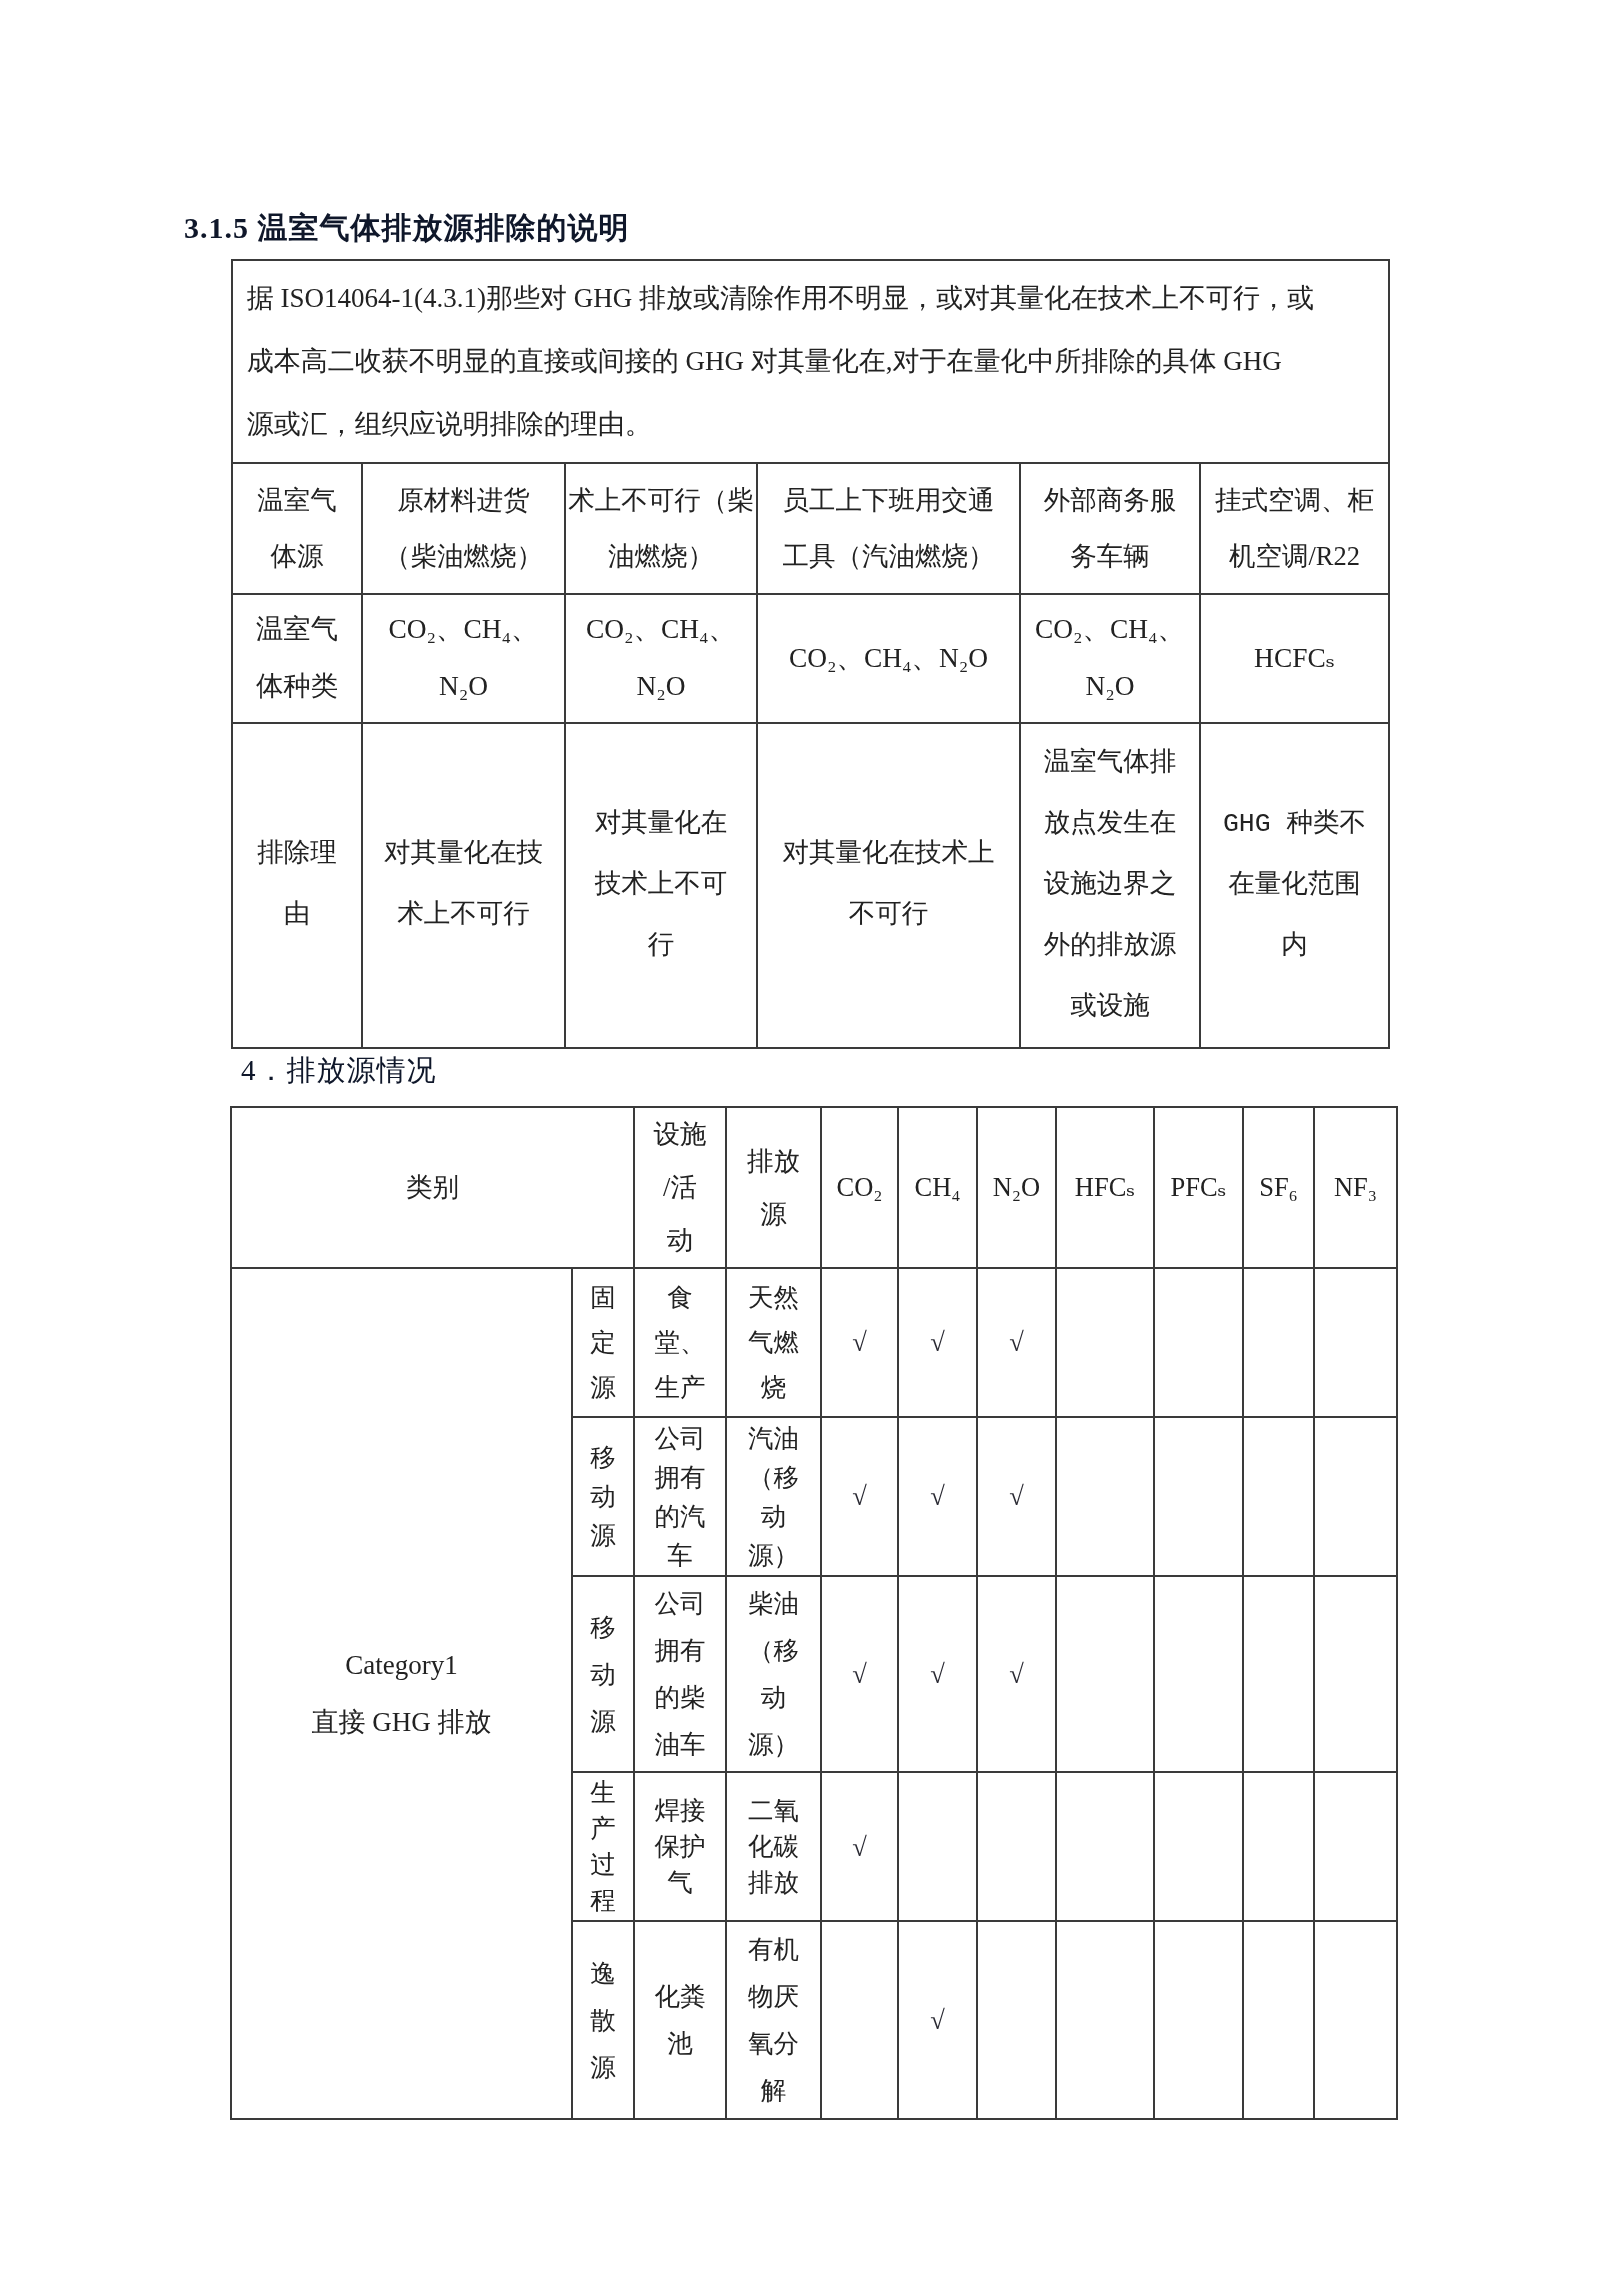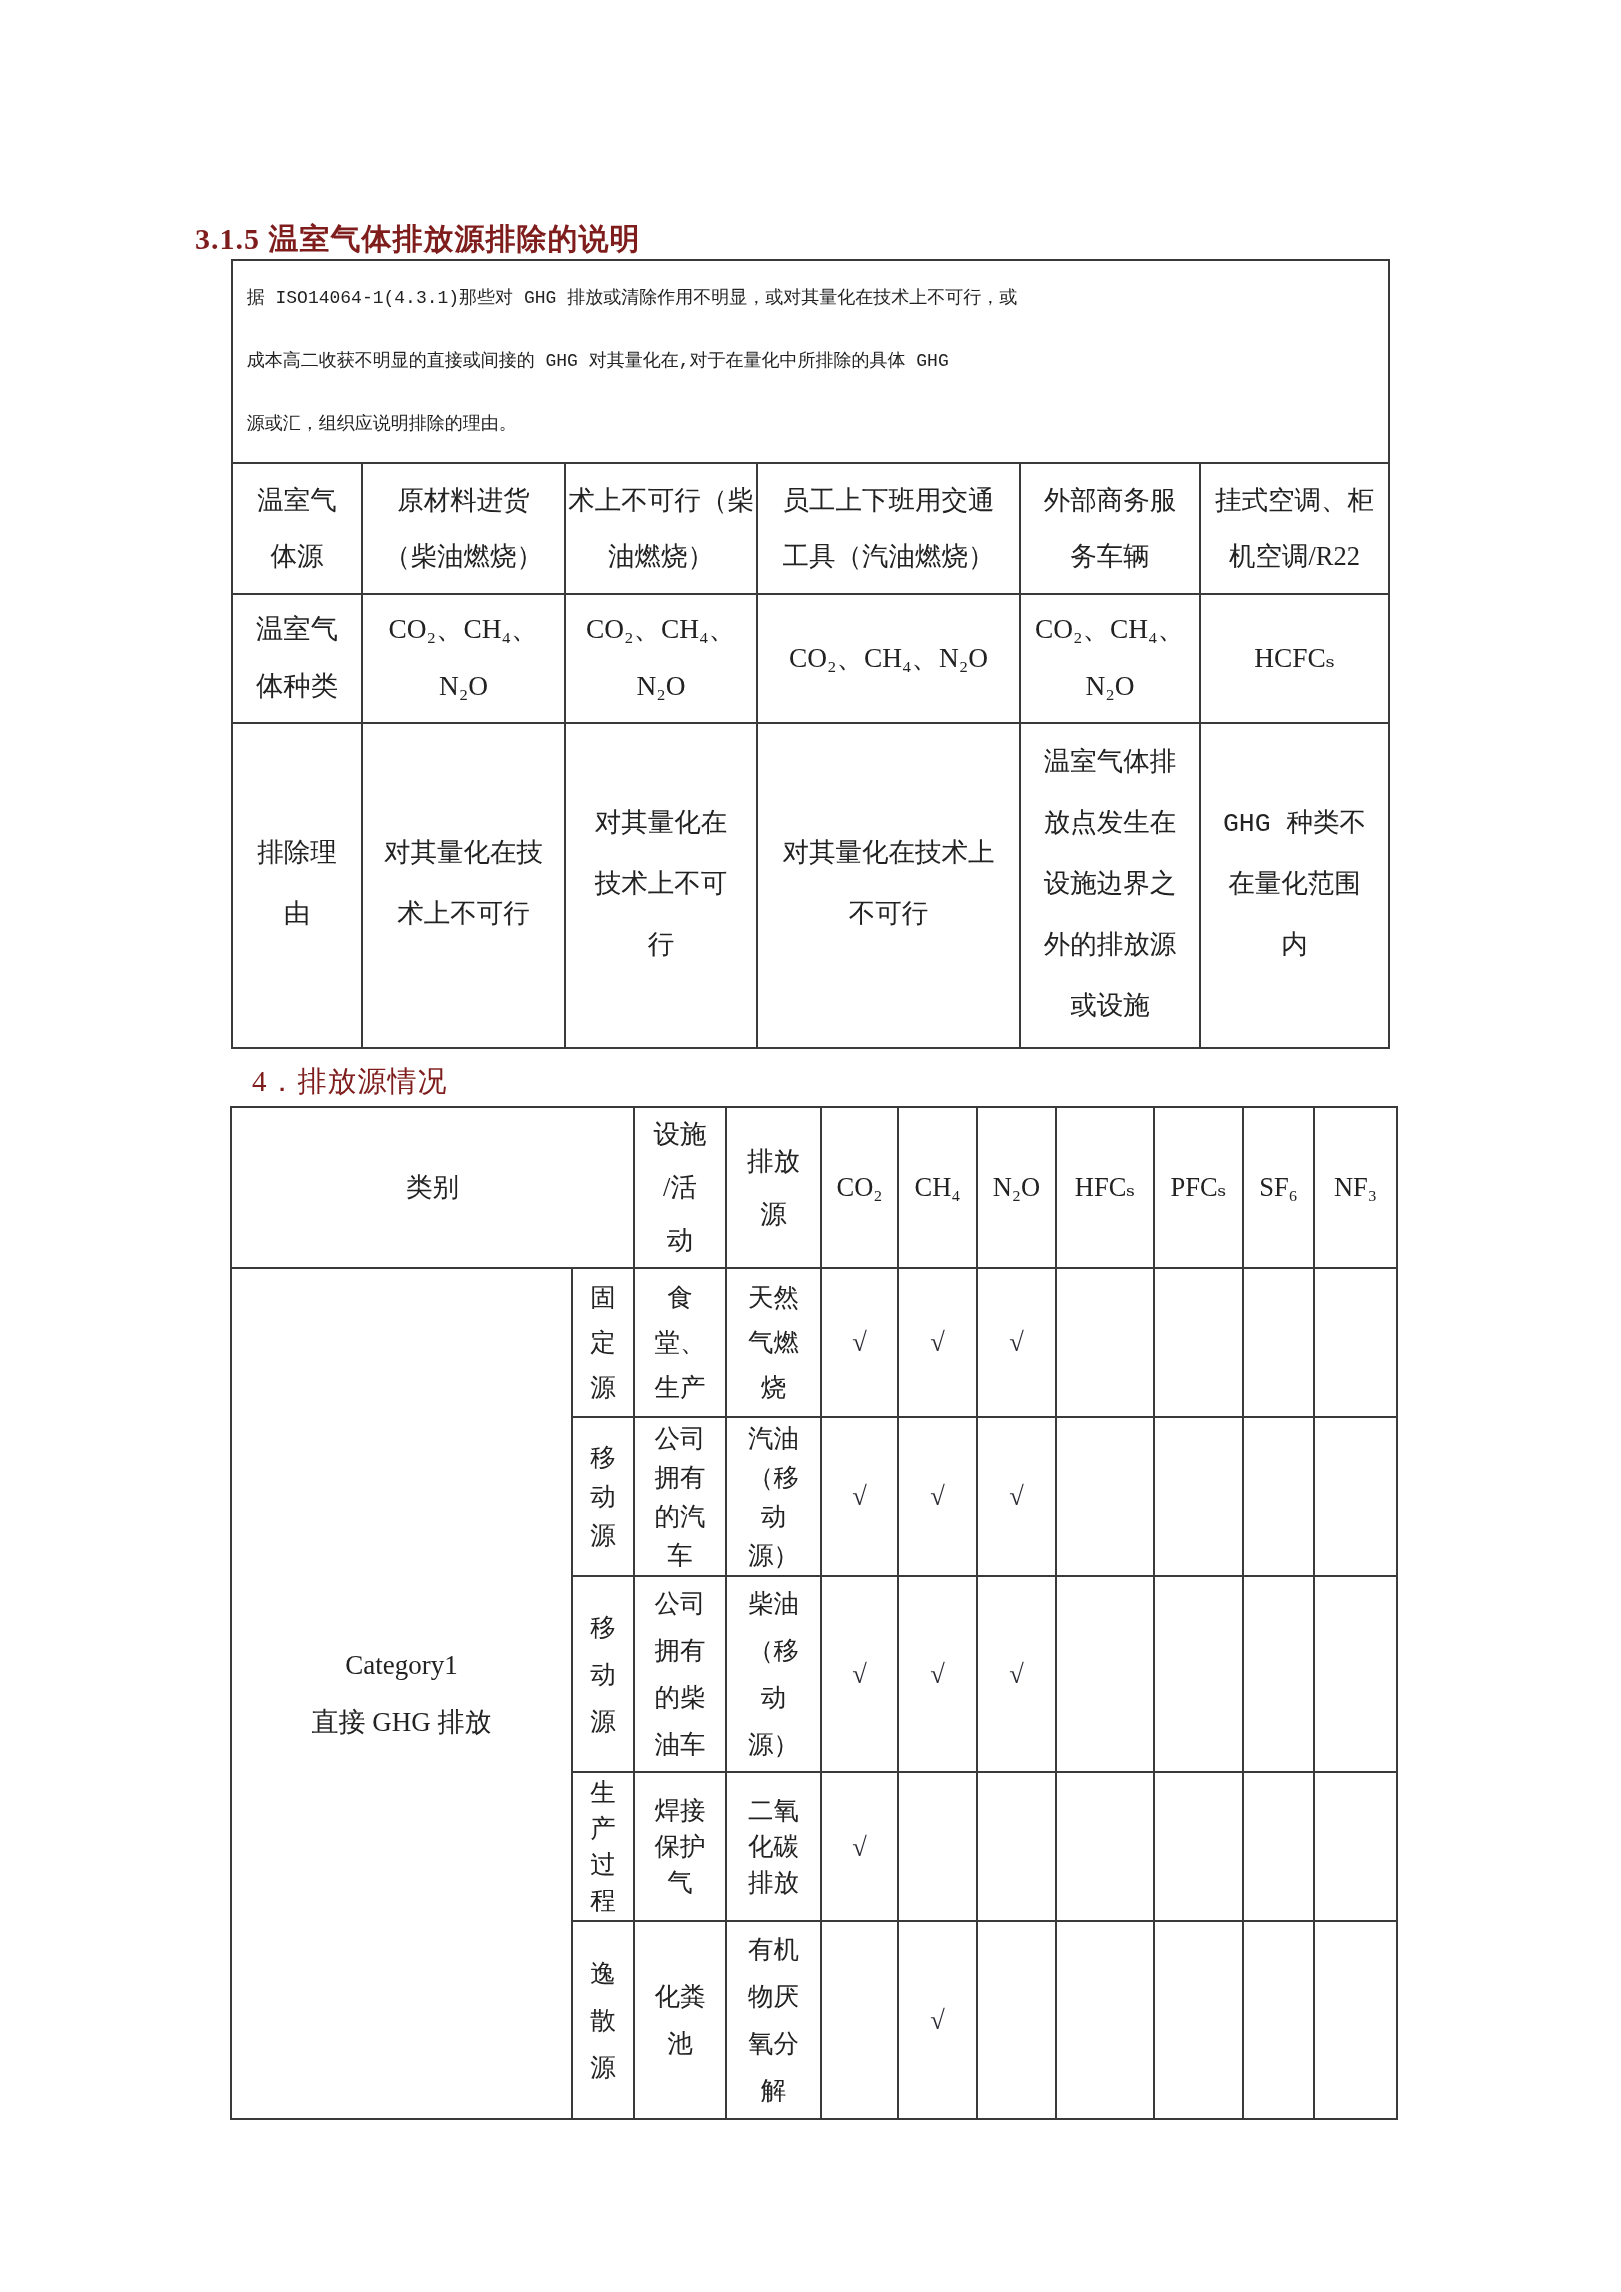--- a/index.html
+++ b/index.html
@@ -6,42 +6,42 @@
   body {
     width: 1621px; height: 2293px;
     background: #ffffff;
     font-family: "Liberation Serif", "DejaVu Serif", serif;
     color: #222222;
     position: relative;
     overflow: hidden;
   }
   .page { position: absolute; inset: 0; background: #ffffff; }
 
-  .sec-title { position: absolute; margin: 11px; color: #7f1d1d; }
+  .sec-title { position: absolute; margin: 0; color: #0f172a; }
   .title-315 { left: 184px; top: 208px; font-size: 30px; font-weight: 700; letter-spacing: 1px; }
   .title-4   { left: 241px; top: 1051px; font-size: 29px; font-weight: 400; letter-spacing: 1px; text-align: center; }
 
   table.tbl {
     border-collapse: collapse;
     table-layout: fixed;
     position: absolute;
     background: #ffffff;
   }
   table.tbl td {
     border: 2px solid #3a3a3a;
     text-align: center;
     vertical-align: middle;
     padding: 0;
     overflow: hidden;
   }
   .lines { white-space: pre-line; }
 
   
   .tbl1 { left: 231px; top: 259px; width: 1158px; font-size: 26.5px; }
-  .tbl1 .note-cell { text-align: left; padding: 5.9px 13.7px; font-size: 18px; height: 188px; font-family: Liberation Mono, monospace; }
+  .tbl1 .note-cell { text-align: left; padding: 5.9px 13.7px; font-size: 27px; height: 188px; }
   .note-line { line-height: 63px; }
   .nl-center { text-align: left; }
   .tbl1 tr.r-source td { height: 129px; line-height: 56px; }
   .tbl1 tr.r-gas td    { height: 127px; line-height: 57px; font-size: 27.4px; }
   .tbl1 tr.r-reason td { height: 323px; line-height: 61px; font-family: Liberation Mono, monospace; }
 
   
   .tbl2 { left: 230px; top: 1106px; width: 1167px; font-size: 25.5px; }
   .tbl2 tr.thead td { height: 155px; line-height: 53px; font-size: 26.5px; }
   .tbl2 tr.br1 td { height: 147px; line-height: 45px; }

